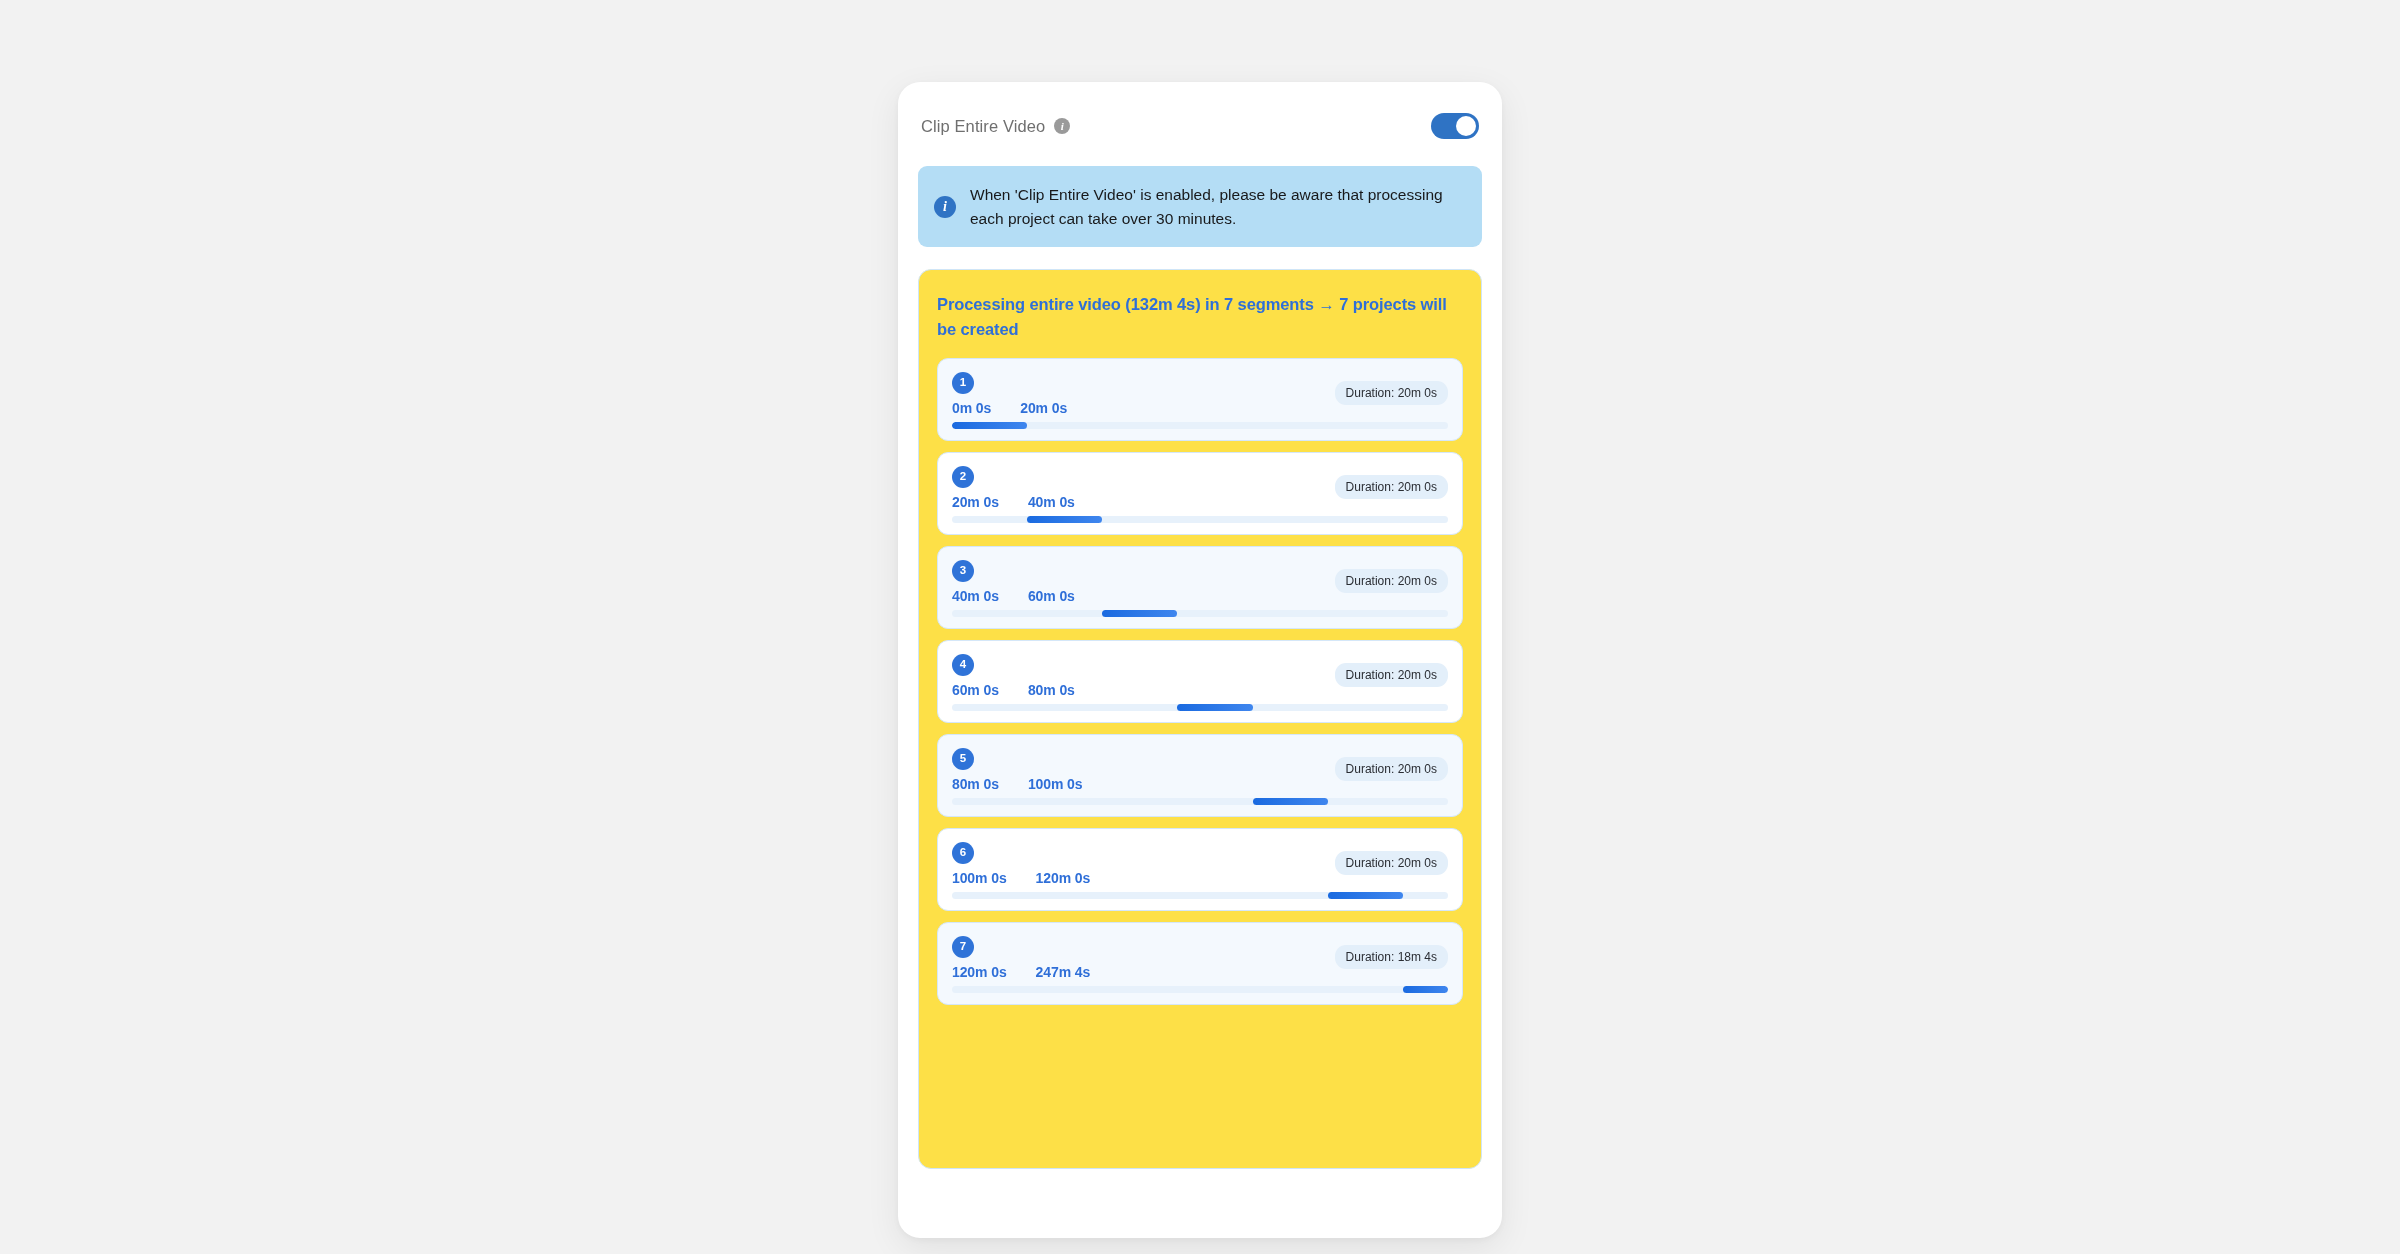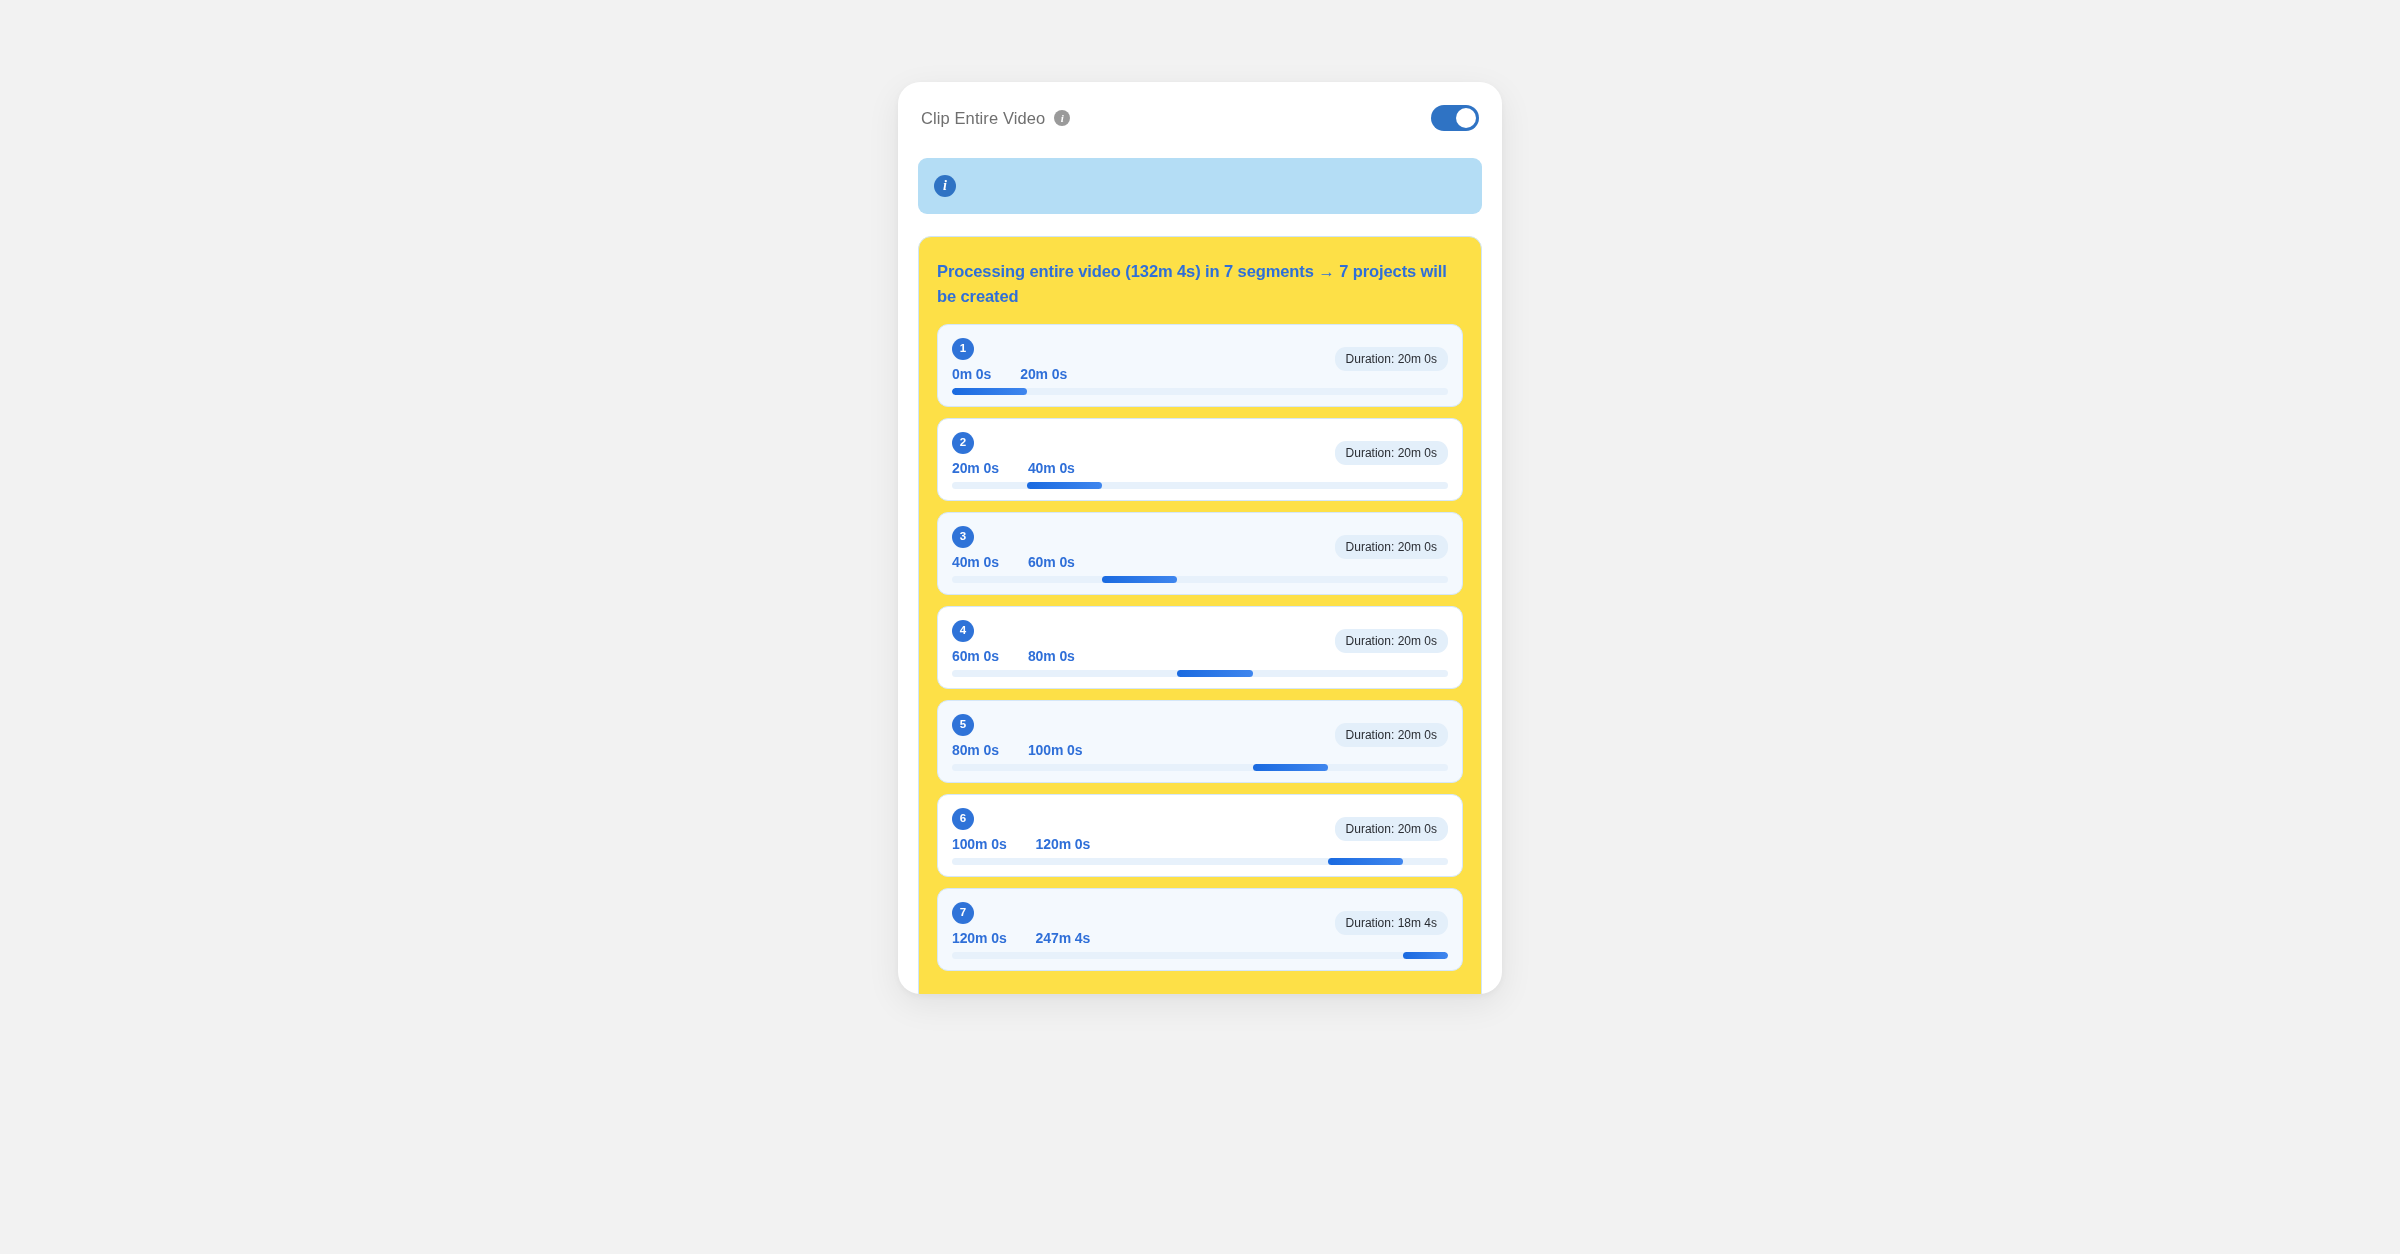--- a/index.html
+++ b/index.html
@@ -18,26 +18,26 @@
     height: 1254px;
     background: #f2f2f2;
   }
 
   
   .panel {
     position: absolute;
     left: 898px;
     top: 82px;
     width: 604px;
-    height: 912px;
+    height: 1156px;
     background: #ffffff;
     border-radius: 22px;
     box-shadow: 0 10px 34px rgba(0,0,0,0.075), 0 2px 6px rgba(0,0,0,0.04);
     overflow: hidden;
-    padding: 0 20px;
+    padding: 8px 20px;
   }
 
   
   .toggle-row {
     display: flex;
     align-items: center;
     justify-content: space-between;
     height: 72px;
     padding: 0 3px;
   }
@@ -223,20 +223,21 @@
         <span class="toggle-label">Clip Entire Video</span>
         <span class="info-dot-grey">i</span>
       </div>
       <div class="switch">
         <div class="knob"></div>
       </div>
     </div>
 
     <div class="alert">
       <span class="alert-icon">i</span>
+      <div class="alert-text">When 'Clip Entire Video' is enabled, please be aware that processing each project can take over 30 minutes.</div>
     </div>
 
     <div class="segments-panel">
       <div class="segments-title">Processing entire video (132m 4s) in 7 segments → 7 projects will be created</div>
       <div id="segments-list">
           <div class="segment odd">
             <div class="seg-head">
               <div>
                 <div class="seg-badge">1</div>
                 <div class="seg-times">

